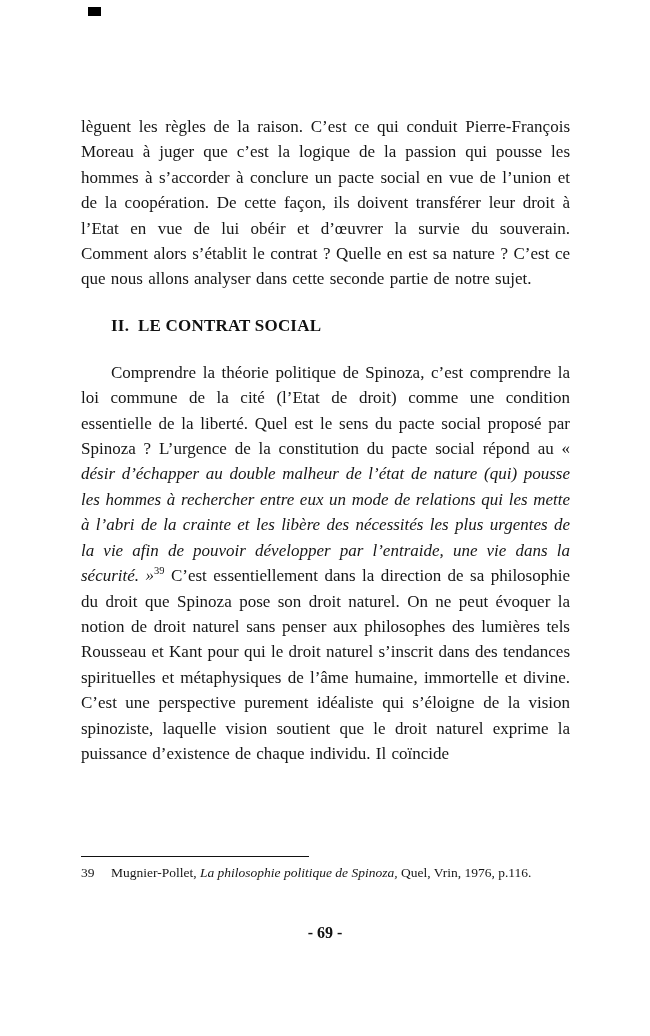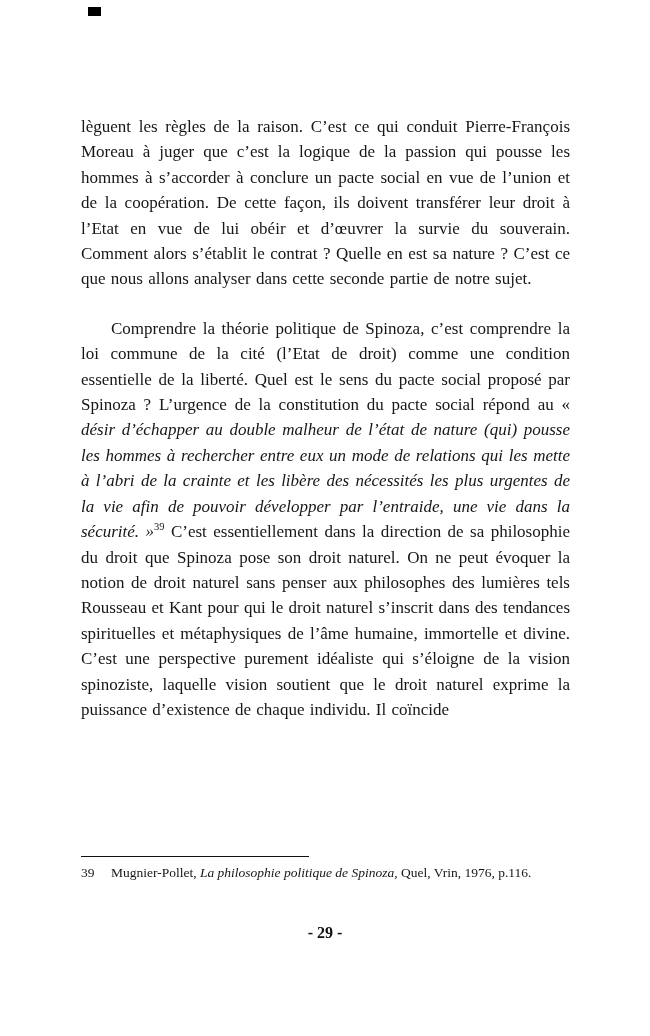--- a/index.html
+++ b/index.html
@@ -103,29 +103,30 @@
 <body>
 
 <div class="page">
 
   <div class="print-mark top"></div>
 
   <div class="content">
 
     <p class="body-text">lèguent les règles de la raison. C’est ce qui conduit Pierre-François Moreau à juger que c’est la logique de la passion qui pousse les hommes à s’accorder à conclure un pacte social en vue de l’union et de la coopération. De cette façon, ils doivent transférer leur droit à l’Etat en vue de lui obéir et d’œuvrer la survie du souverain. Comment alors s’établit le contrat ? Quelle en est sa nature ? C’est ce que nous allons analyser dans cette seconde partie de notre sujet.</p>
 
+    <h2 class="section-heading">II.&nbsp; LE CONTRAT SOCIAL</h2>
 
     <p class="body-text indent-first"><span>Comprendre la théorie politique de Spinoza, c’est comprendre la loi commune de la cité (l’Etat de droit) comme une condition essentielle de la liberté. Quel est le sens du pacte social proposé par Spinoza ? L’urgence de la constitution du pacte social répond au « </span><em class="quote-italic">désir d’échapper au double malheur de l’état de nature (qui) pousse les hommes à rechercher entre eux un mode de relations qui les mette à l’abri de la crainte et les libère des nécessités les plus urgentes de la vie afin de pouvoir développer par l’entraide, une vie dans la sécurité. »</em><sup class="fn-ref">39</sup><span> C’est essentiellement dans la direction de sa philosophie du droit que Spinoza pose son droit naturel. On ne peut évoquer la notion de droit naturel sans penser aux philosophes des lumières tels Rousseau et Kant pour qui le droit naturel s’inscrit dans des tendances spirituelles et métaphysiques de l’âme humaine, immortelle et divine. C’est une perspective purement idéaliste qui s’éloigne de la vision spinoziste, laquelle vision soutient que le droit naturel exprime la puissance d’existence de chaque individu. Il coïncide</span></p>
 
   </div>
 
   <div class="footnote-area">
     <div class="footnote-rule"></div>
     <div class="footnote">
       <span class="fn-num">39</span><span>Mugnier-Pollet, </span><em class="fn-italic">La philosophie politique de Spinoza,</em><span> Quel, Vrin, 1976, p.116.</span>
     </div>
   </div>
 
-  <div class="page-number">- 29 -</div>
+  <div class="page-number">- 69 -</div>
 
   <div class="print-mark bottom"></div>
 
 </div>
 
 </body></html>

